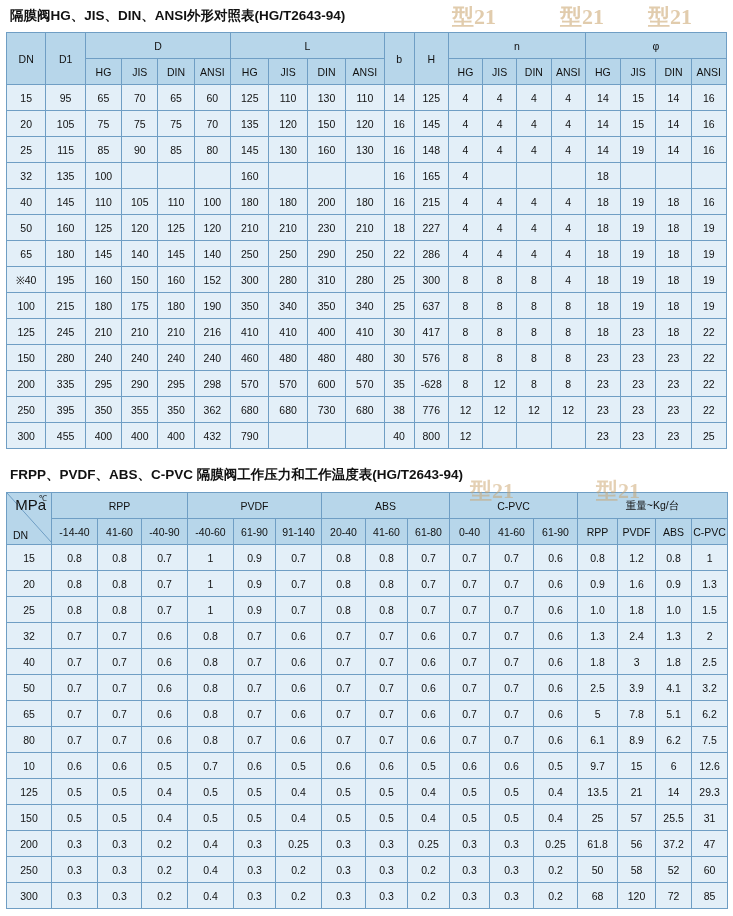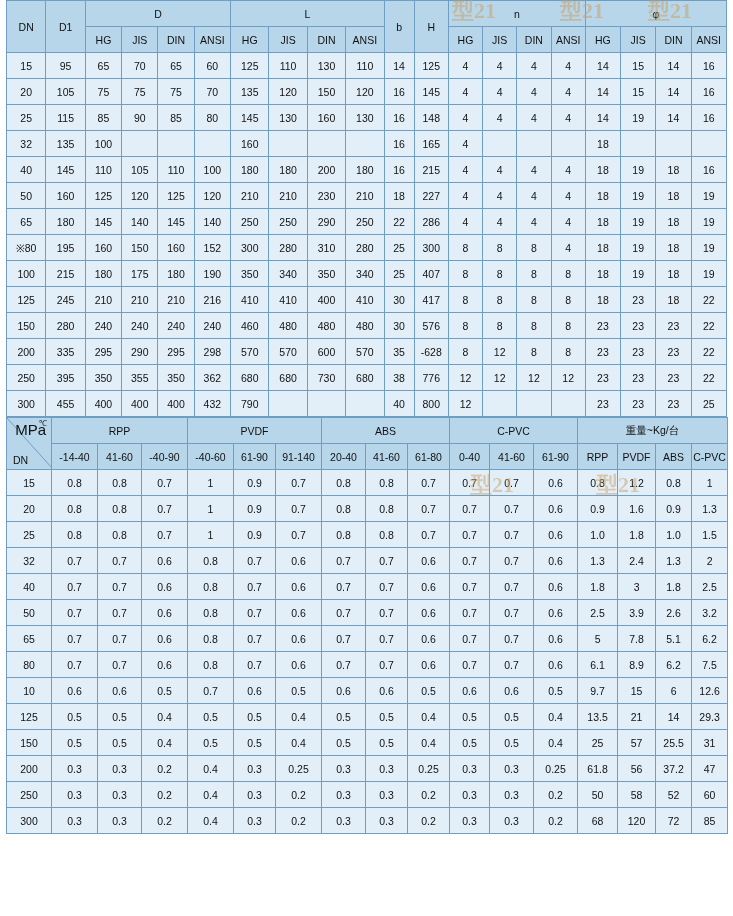--- a/index.html
+++ b/index.html
@@ -144,20 +144,21 @@
 <body>
 
 <div class="page">
 
   <div class="wm">
     <span class="w1">型21</span>
     <span class="w2">型21</span>
     <span class="w3">型21</span>
   </div>
 
+  <div class="title">隔膜阀HG、JIS、DIN、ANSI外形对照表(HG/T2643-94)</div>
 
   <table class="t1">
     <colgroup>
       <col style="width:38px">
         <col style="width:38px">
       <col style="width:35px">
         <col style="width:35px">
         <col style="width:35px">
         <col style="width:35px">
       <col style="width:37px">
@@ -354,21 +355,21 @@
           <td>4</td>
           <td>4</td>
           <td>4</td>
           <td>4</td>
           <td>18</td>
           <td>19</td>
           <td>18</td>
           <td>19</td>
         </tr>
         <tr>
-          <td>※80</td>
+          <td>※40</td>
           <td>195</td>
           <td>160</td>
           <td>150</td>
           <td>160</td>
           <td>152</td>
           <td>300</td>
           <td>280</td>
           <td>310</td>
           <td>280</td>
           <td>25</td>
@@ -387,21 +388,21 @@
           <td>215</td>
           <td>180</td>
           <td>175</td>
           <td>180</td>
           <td>190</td>
           <td>350</td>
           <td>340</td>
           <td>350</td>
           <td>340</td>
           <td>25</td>
-          <td>407</td>
+          <td>637</td>
           <td>8</td>
           <td>8</td>
           <td>8</td>
           <td>8</td>
           <td>18</td>
           <td>19</td>
           <td>18</td>
           <td>19</td>
         </tr>
         <tr>
@@ -511,20 +512,21 @@
           <td></td>
           <td>23</td>
           <td>23</td>
           <td>23</td>
           <td>25</td>
         </tr>
       </tbody>
   </table>
 
 
+  <div class="title2">FRPP、PVDF、ABS、C-PVC 隔膜阀工作压力和工作温度表(HG/T2643-94)</div>
 
   <div class="wm2">
     <span class="v1">型21</span>
     <span class="v2">型21</span>
   </div>
 
   <table class="t2">
     <colgroup>
       <col style="width:45px">
       <col style="width:46px">
@@ -686,21 +688,21 @@
           <td>0.7</td>
           <td>0.6</td>
           <td>0.7</td>
           <td>0.7</td>
           <td>0.6</td>
           <td>0.7</td>
           <td>0.7</td>
           <td>0.6</td>
           <td>2.5</td>
           <td>3.9</td>
-          <td>2.6</td>
+          <td>4.1</td>
           <td>3.2</td>
         </tr>
         <tr>
           <td>65</td>
           <td>0.7</td>
           <td>0.7</td>
           <td>0.6</td>
           <td>0.8</td>
           <td>0.7</td>
           <td>0.6</td>

